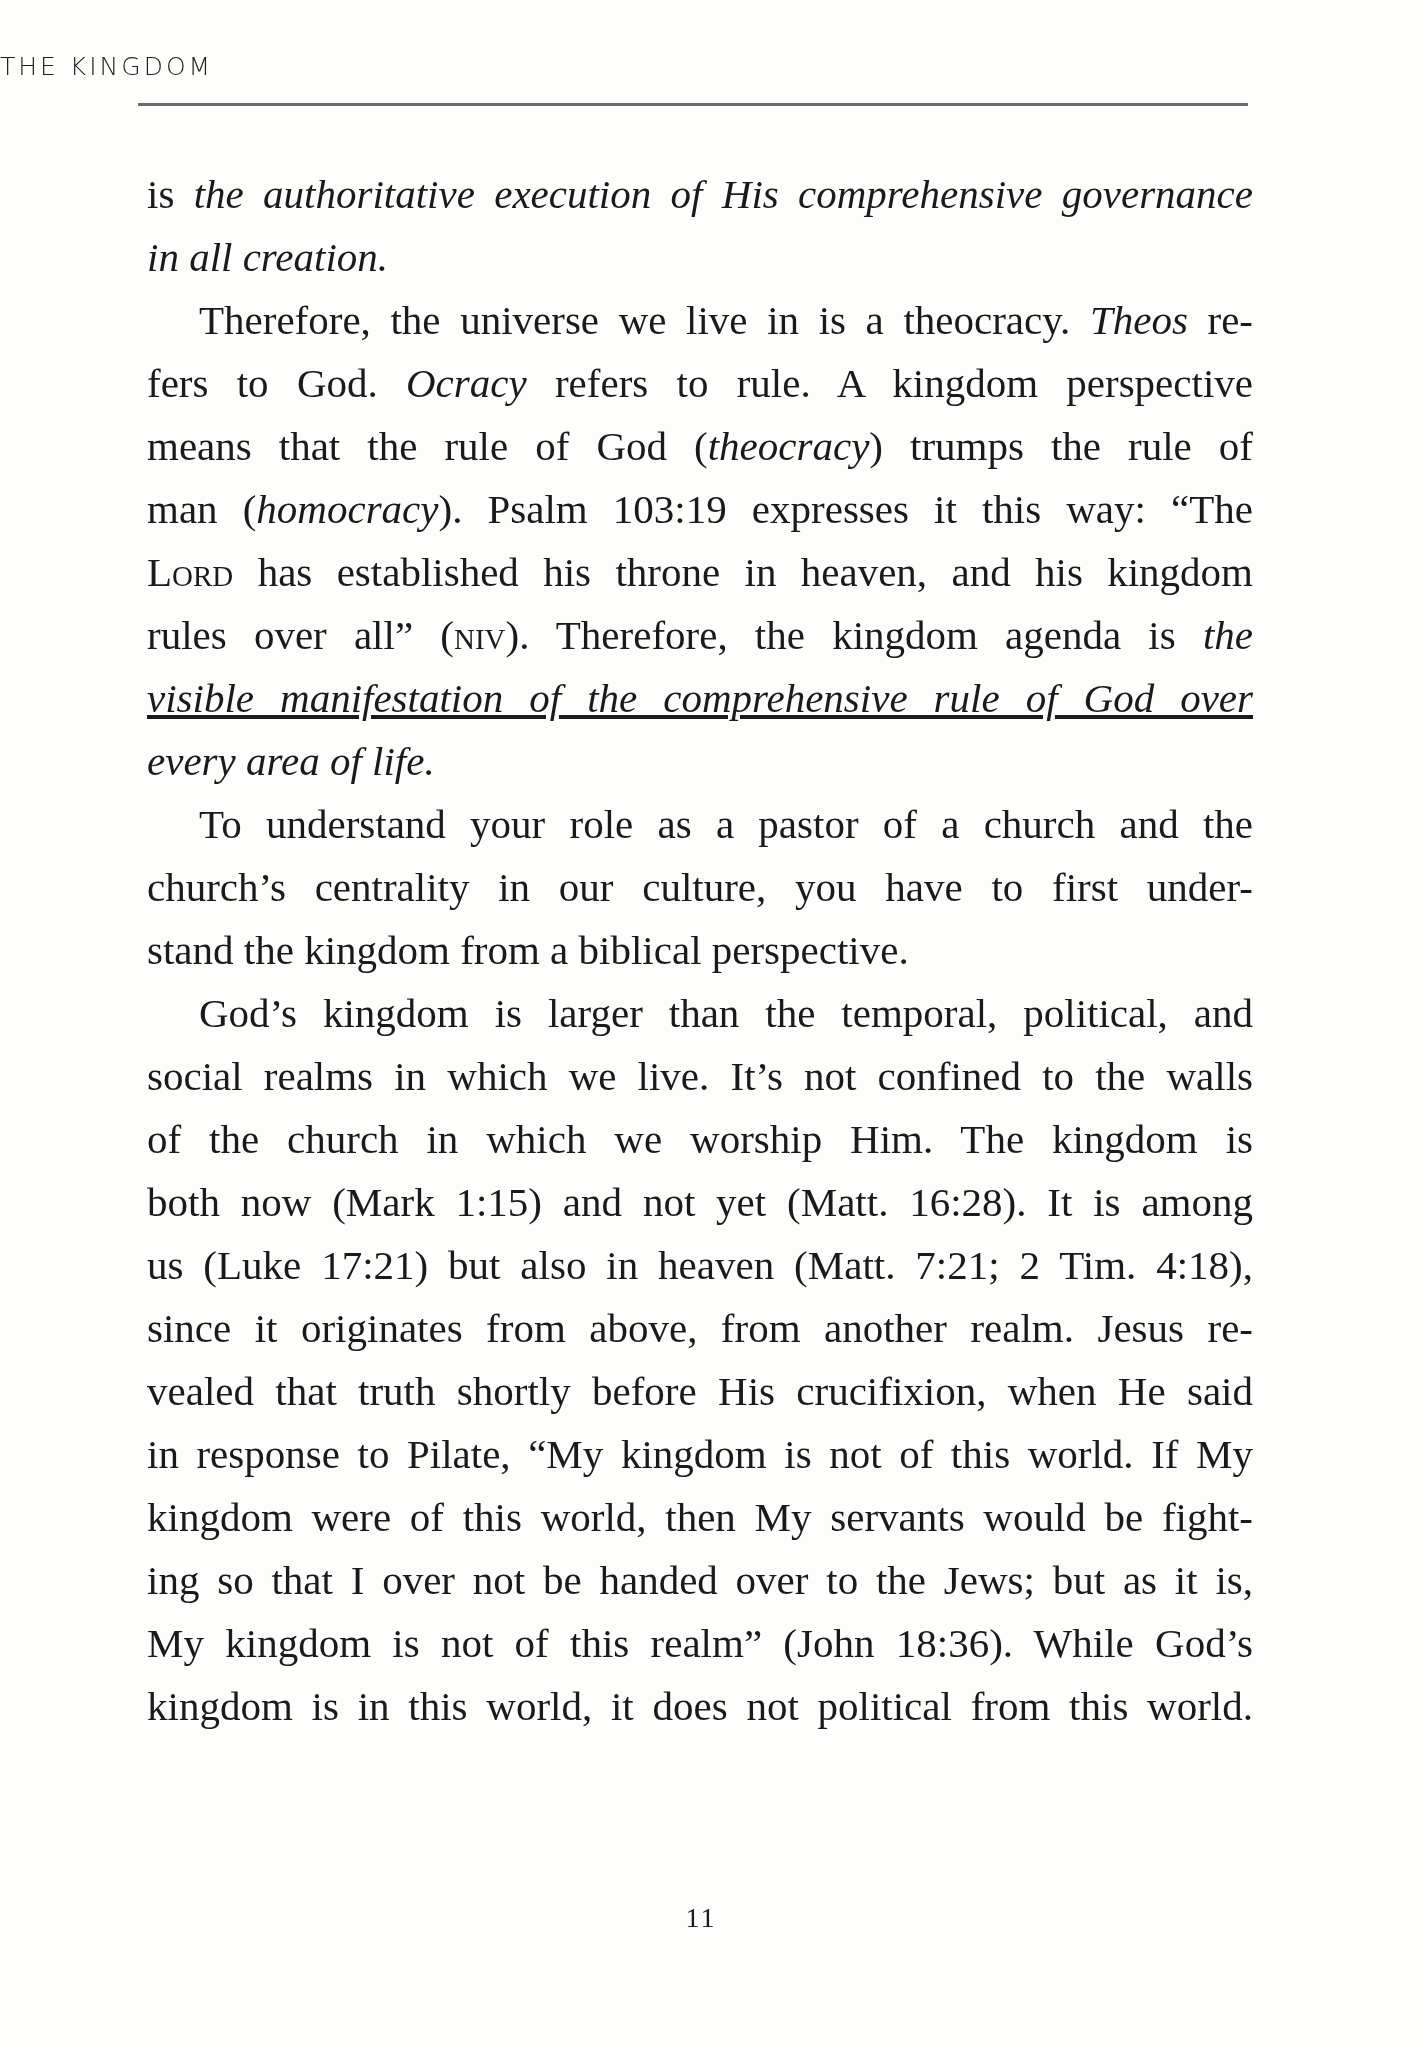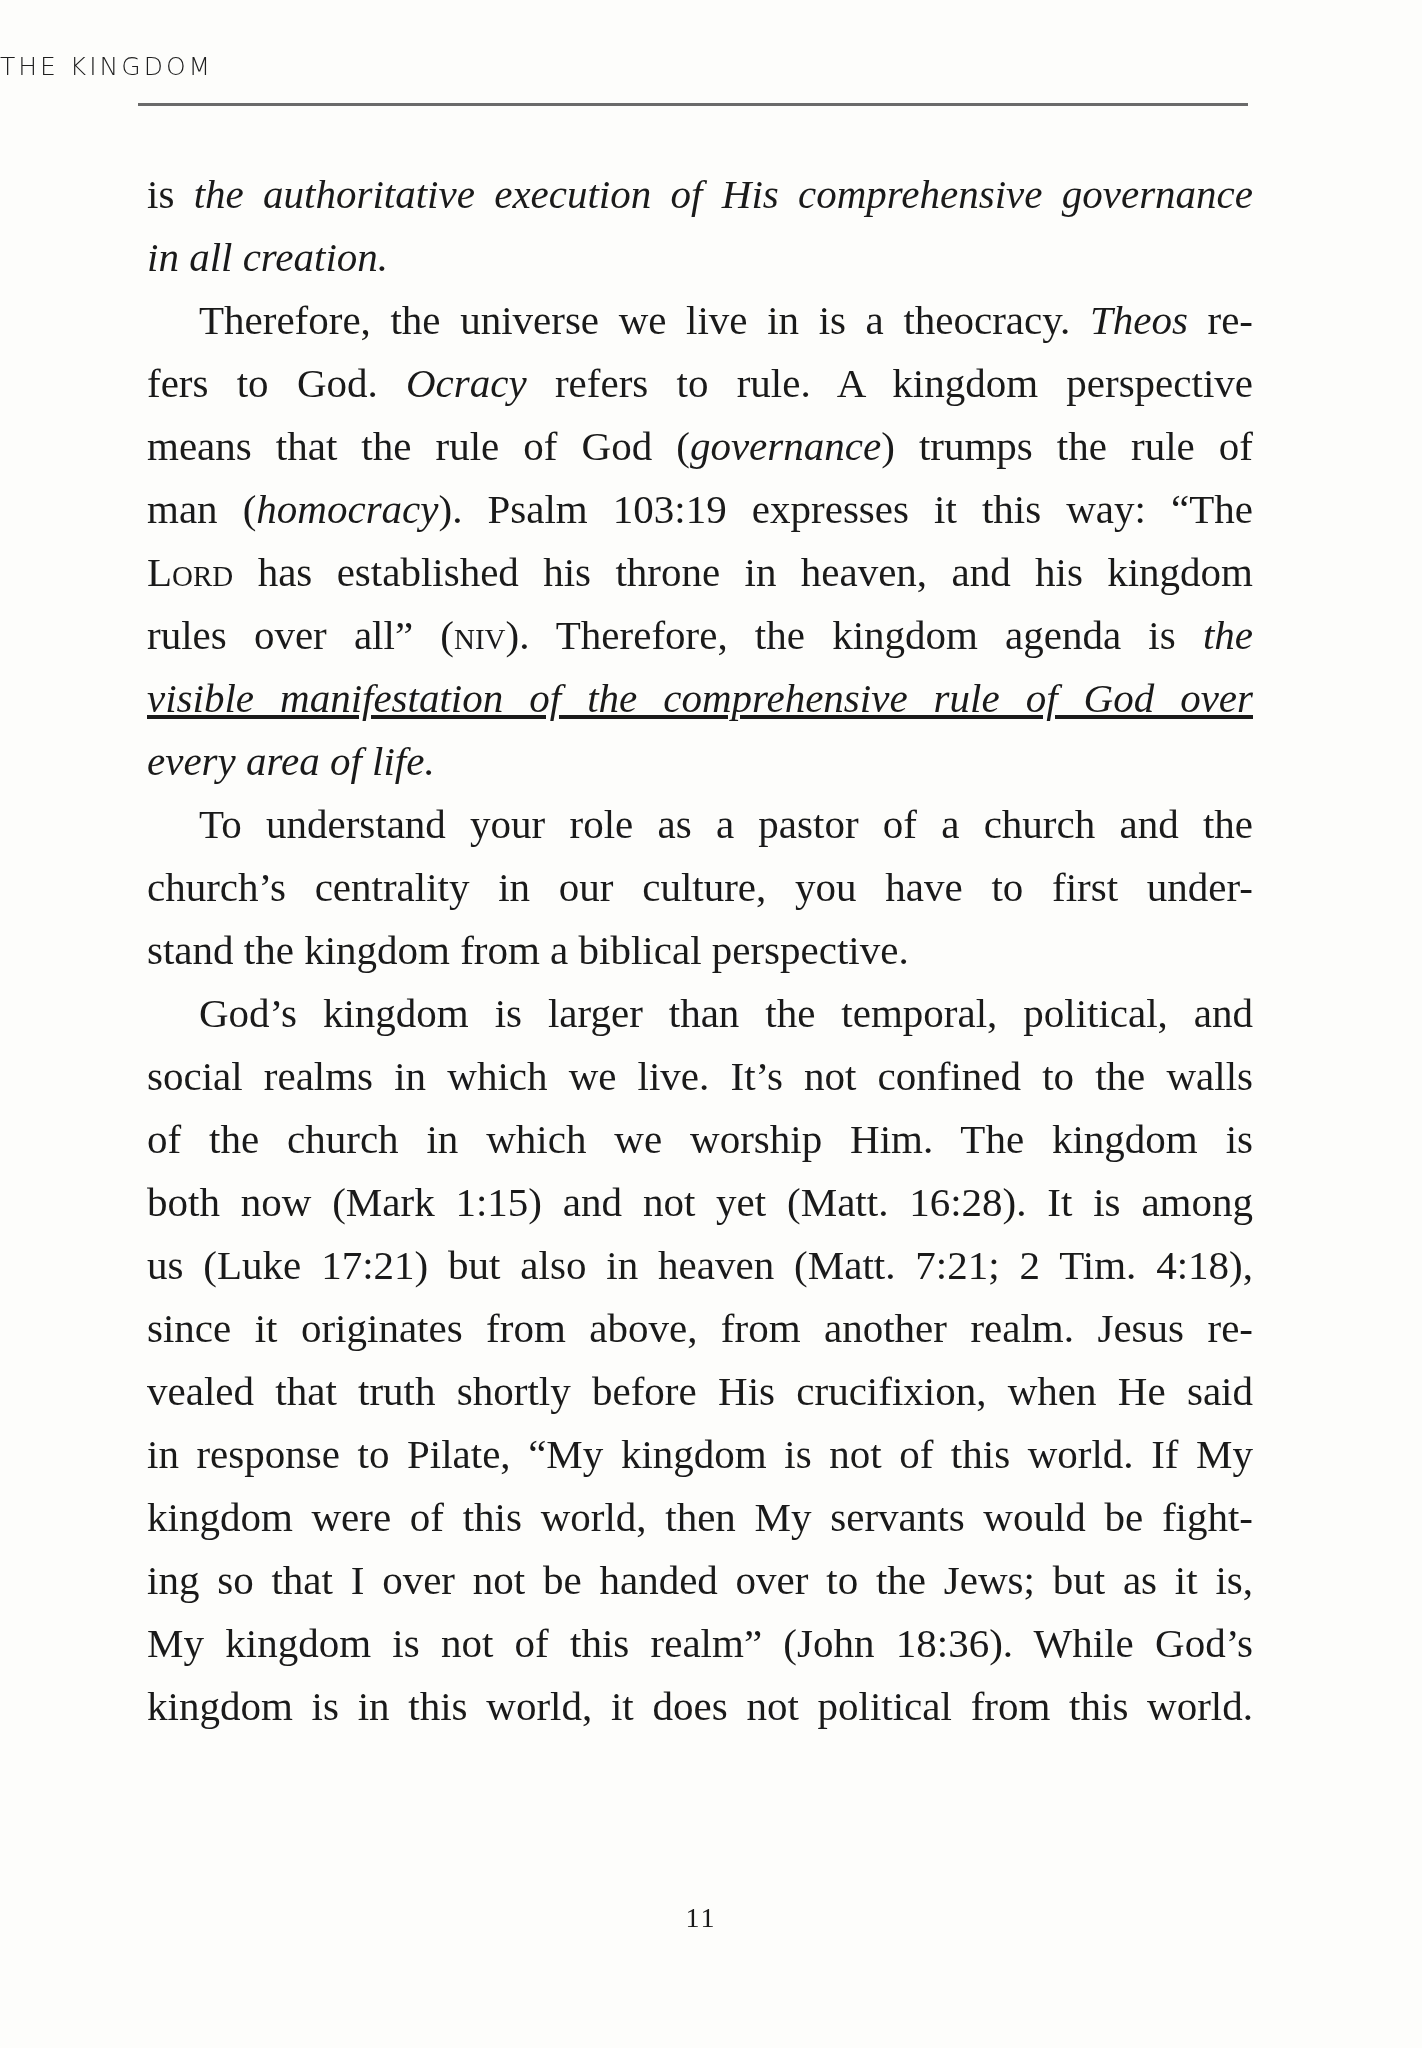--- a/index.html
+++ b/index.html
@@ -21,21 +21,21 @@
 <body>
 
 <div class="running-head">THE KINGDOM</div>
 <div class="rule"></div>
 
 <div class="body-text" id="body-text">
     <div class="line" style="top: 163px;"><span>is </span><span style="font-style: italic;">the authoritative execution of His comprehensive governance</span></div>
     <div class="line last" style="top: 226px;"><span style="font-style: italic;">in all creation.</span></div>
     <div class="line indent" style="top: 289px;"><span>Therefore, the universe we live in is a theocracy. </span><span style="font-style: italic;">Theos</span><span> re-</span></div>
     <div class="line" style="top: 352px;"><span>fers to God. </span><span style="font-style: italic;">Ocracy</span><span> refers to rule. A kingdom perspective</span></div>
-    <div class="line" style="top: 415px;"><span>means that the rule of God (</span><span style="font-style: italic;">governance</span><span>) trumps the rule of</span></div>
+    <div class="line" style="top: 415px;"><span>means that the rule of God (</span><span style="font-style: italic;">theocracy</span><span>) trumps the rule of</span></div>
     <div class="line" style="top: 478px;"><span>man (</span><span style="font-style: italic;">homocracy</span><span>). Psalm 103:19 expresses it this way: “The</span></div>
     <div class="line" style="top: 541px;"><span class="sc">Lord</span><span> has established his throne in heaven, and his kingdom</span></div>
     <div class="line" style="top: 604px;"><span>rules over all” (</span><span class="sc">niv</span><span>). Therefore, the kingdom agenda is </span><span style="font-style: italic;">the</span></div>
     <div class="line" style="top: 667px; text-decoration: underline;"><span style="font-style: italic;">visible manifestation of the comprehensive rule of God over</span></div>
     <div class="line last" style="top: 730px;"><span style="font-style: italic;">every area of life.</span></div>
     <div class="line indent" style="top: 793px;"><span>To understand your role as a pastor of a church and the</span></div>
     <div class="line" style="top: 856px;"><span>church’s centrality in our culture, you have to first under-</span></div>
     <div class="line last" style="top: 919px;"><span>stand the kingdom from a biblical perspective.</span></div>
     <div class="line indent" style="top: 982px;"><span>God’s kingdom is larger than the temporal, political, and</span></div>
     <div class="line" style="top: 1045px;"><span>social realms in which we live. It’s not confined to the walls</span></div>

